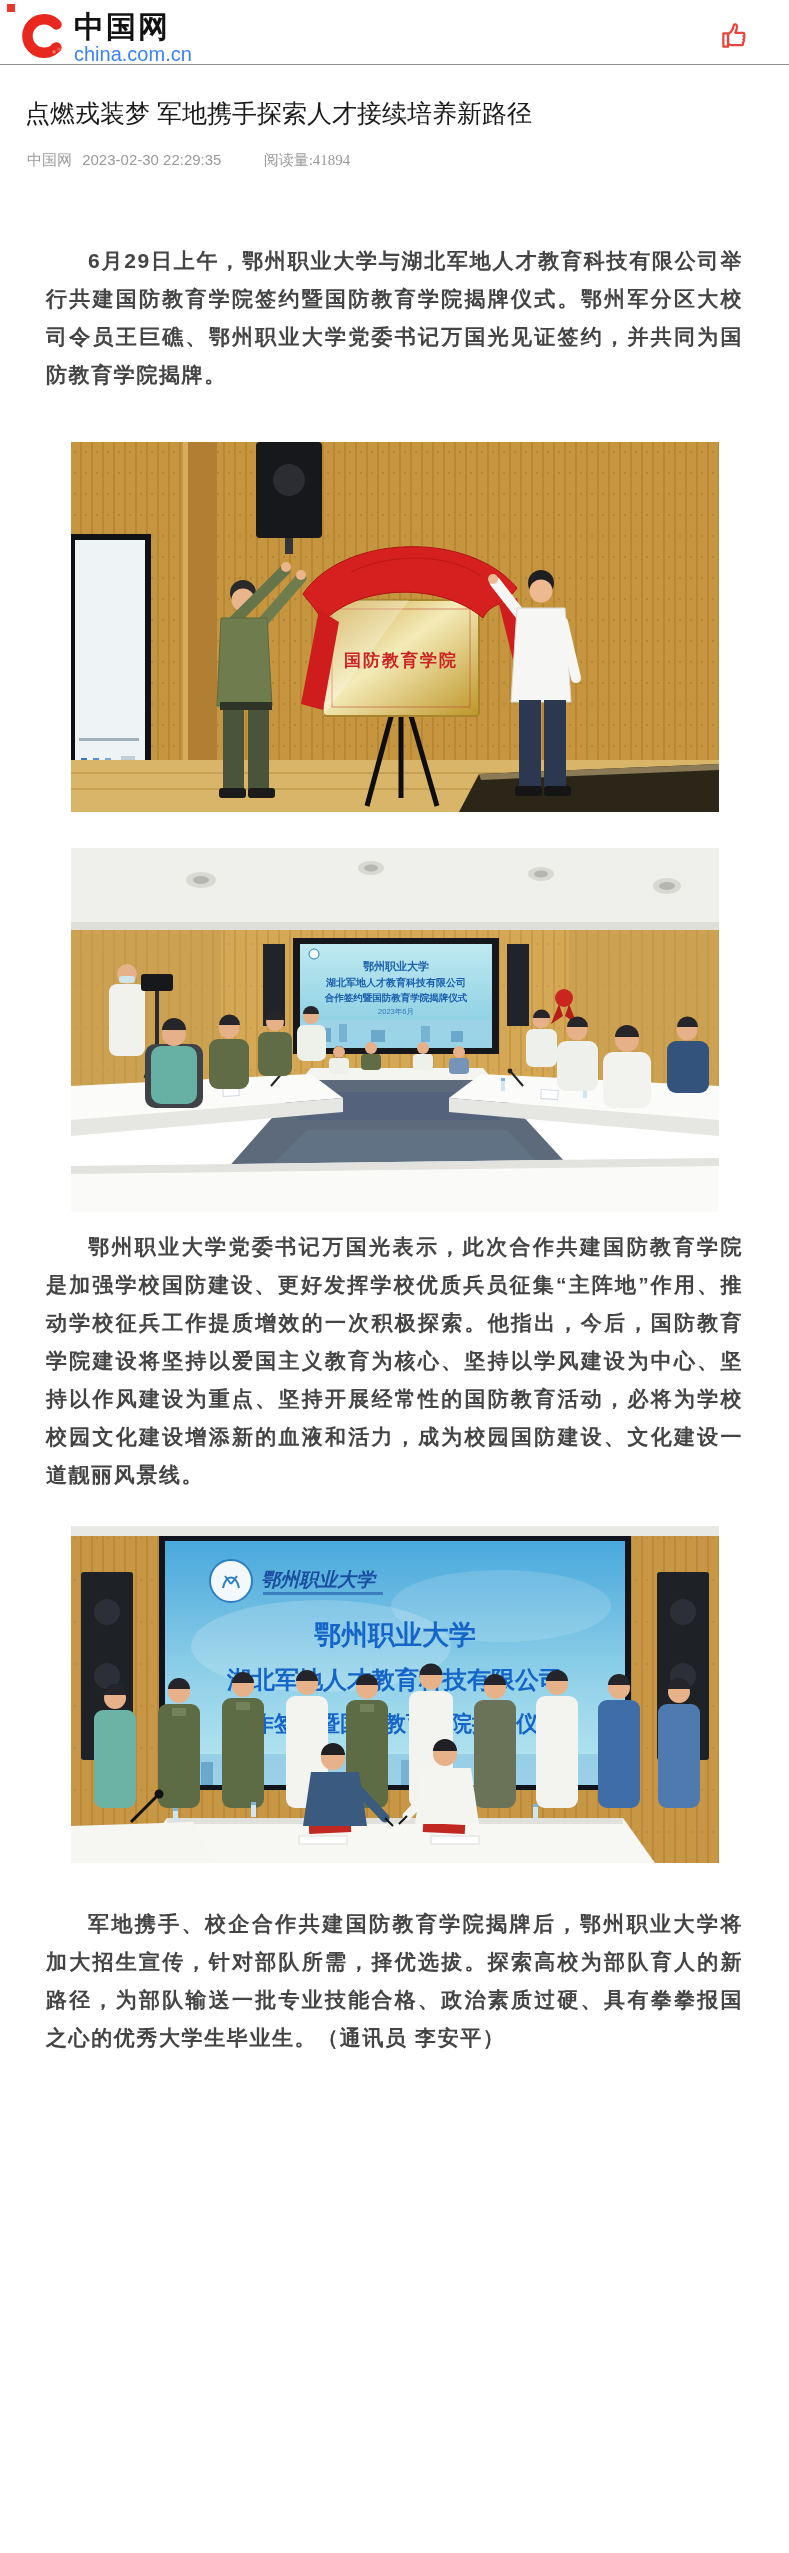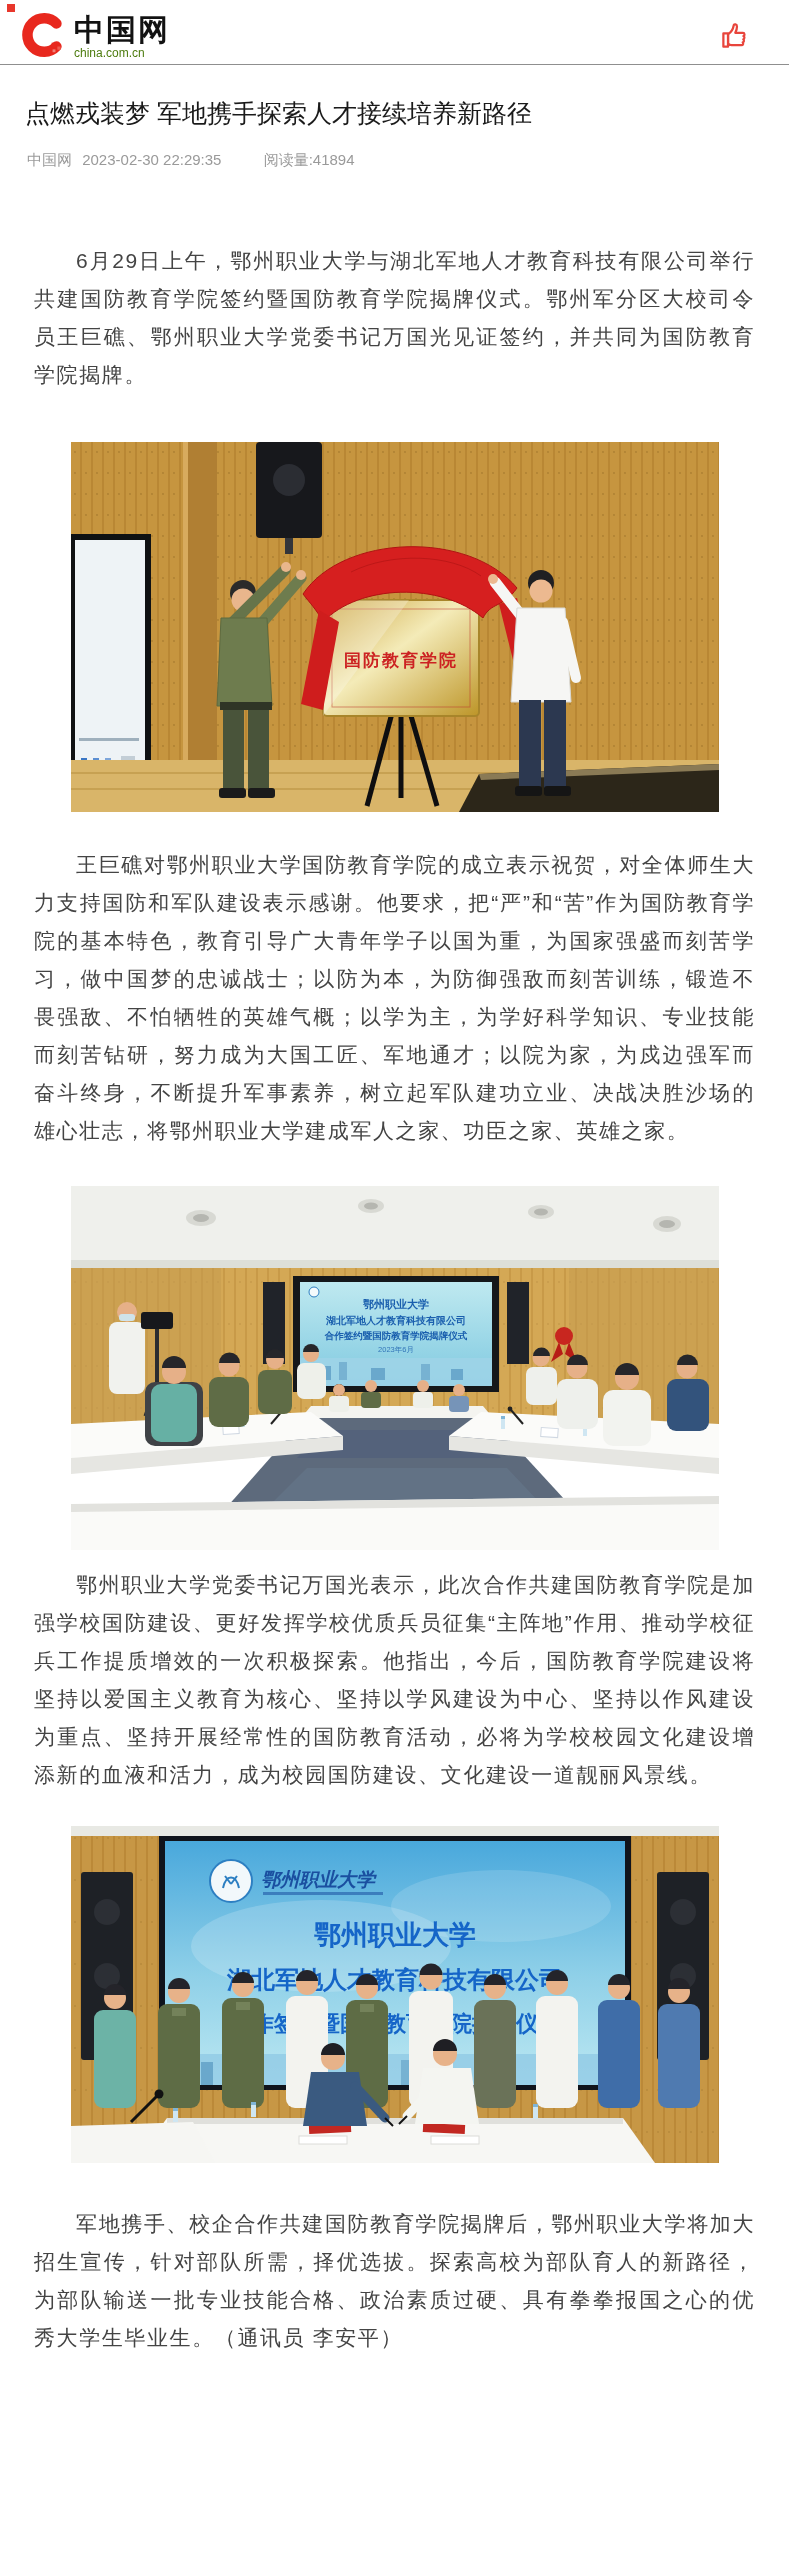--- a/index.html
+++ b/index.html
@@ -5,30 +5,30 @@
   html,body{margin:0;padding:0;background:#fff;}
   .page{position:relative;width:789px;margin:0 auto;background:#fff;
         font-family:"Liberation Sans","DejaVu Sans",sans-serif;color:#404040;}
   .corner-dot{position:absolute;left:7px;top:4px;width:8px;height:8px;background:#e8372c;}
   
   .hdr{display:flex;justify-content:space-between;align-items:flex-start;
        padding:12px 20px 0 20px;border-bottom:1px solid #8f8f8f;height:52px;}
   .logo{display:flex;align-items:center;gap:8px;cursor:pointer;}
   .logo-text{line-height:1;}
   .logo-name{font-size:30px;font-weight:bold;color:#121212;letter-spacing:2px;}
-  .logo-domain{font-size:12px;color:#4d7c0f;margin-top:2px;}
+  .logo-domain{font-size:20px;color:#3b82f6;margin-top:2px;}
   .like{margin:4px 18px 0 0;cursor:pointer;}
   
   .title{margin:30px 25px 0 25px;font-size:25px;line-height:36px;font-weight:normal;color:#1a1a1a;}
   .meta{margin:20px 25px 0 27px;font-size:15px;color:#9a9a9a;}
   .meta .m-src{margin-right:6px;}
-  .meta .m-read{margin-left:38px;}
+  .meta .m-read{margin-left:38px;font-family:Liberation Serif, serif;}
   
-  .para{margin:0;padding:0 34px;text-indent:2em;font-size:21px;letter-spacing:1.6px;
-        line-height:38px;color:#444;text-align:justify;}
+  .para{margin:0;padding:0 46px;text-indent:2em;font-size:21px;letter-spacing:1.6px;
+        line-height:38px;color:#444;text-align:justify;font-weight:bold;}
   .p1{margin-top:72px;}
   .p2{margin-top:34px;}
   .p3{margin-top:38px;}
   .p4{margin-top:16px;}
   .p5{margin-top:42px;}
   
   .photo-wrap{width:648px;margin:0 auto;font-size:0;line-height:0;text-align:center;}
   .ph1{margin-top:48px;}
   .ph2{margin-top:36px;}
   .ph3{margin-top:32px;}
@@ -159,21 +159,20 @@
         <path d="M446,166 L494,166 L500,260 L440,260 Z" fill="#f6f6f4" stroke="#d8d8d4"></path>
         <path d="M492,180 L505,236" stroke="#f6f6f4" stroke-width="10" stroke-linecap="round"></path>
         <rect x="448" y="258" width="22" height="88" fill="#2c3850"></rect>
         <rect x="473" y="258" width="22" height="88" fill="#2c3850"></rect>
         <rect x="444" y="344" width="27" height="10" rx="3" fill="#151515"></rect>
         <rect x="473" y="344" width="27" height="10" rx="3" fill="#151515"></rect>
       </g>
     </svg>
   </div>
 
-  <p class="para p2">王巨礁对鄂州职业大学国防教育学院的成立表示祝贺，对全体师生大力支持国防和军队建设表示感谢。他要求，把“严”和“苦”作为国防教育学院的基本特色，教育引导广大青年学子以国为重，为国家强盛而刻苦学习，做中国梦的忠诚战士；以防为本，为防御强敌而刻苦训练，锻造不畏强敌、不怕牺牲的英雄气概；以学为主，为学好科学知识、专业技能而刻苦钻研，努力成为大国工匠、军地通才；以院为家，为戍边强军而奋斗终身，不断提升军事素养，树立起军队建功立业、决战决胜沙场的雄心壮志，将鄂州职业大学建成军人之家、功臣之家、英雄之家。</p>
 
   <div class="photo-wrap ph2">
     <svg viewBox="0 0 648 364" width="648" height="364">
       <defs>
         <pattern id="w2" width="11" height="42" patternUnits="userSpaceOnUse">
           <rect width="11" height="42" fill="#d4a855"></rect>
           <rect x="9" width="2" height="42" fill="#bf9140" opacity=".6"></rect>
           <circle cx="4" cy="12" r=".8" fill="#96702a" opacity=".4"></circle>
         </pattern>
         <linearGradient id="slide2" x1="0" y1="0" x2="0" y2="1">

